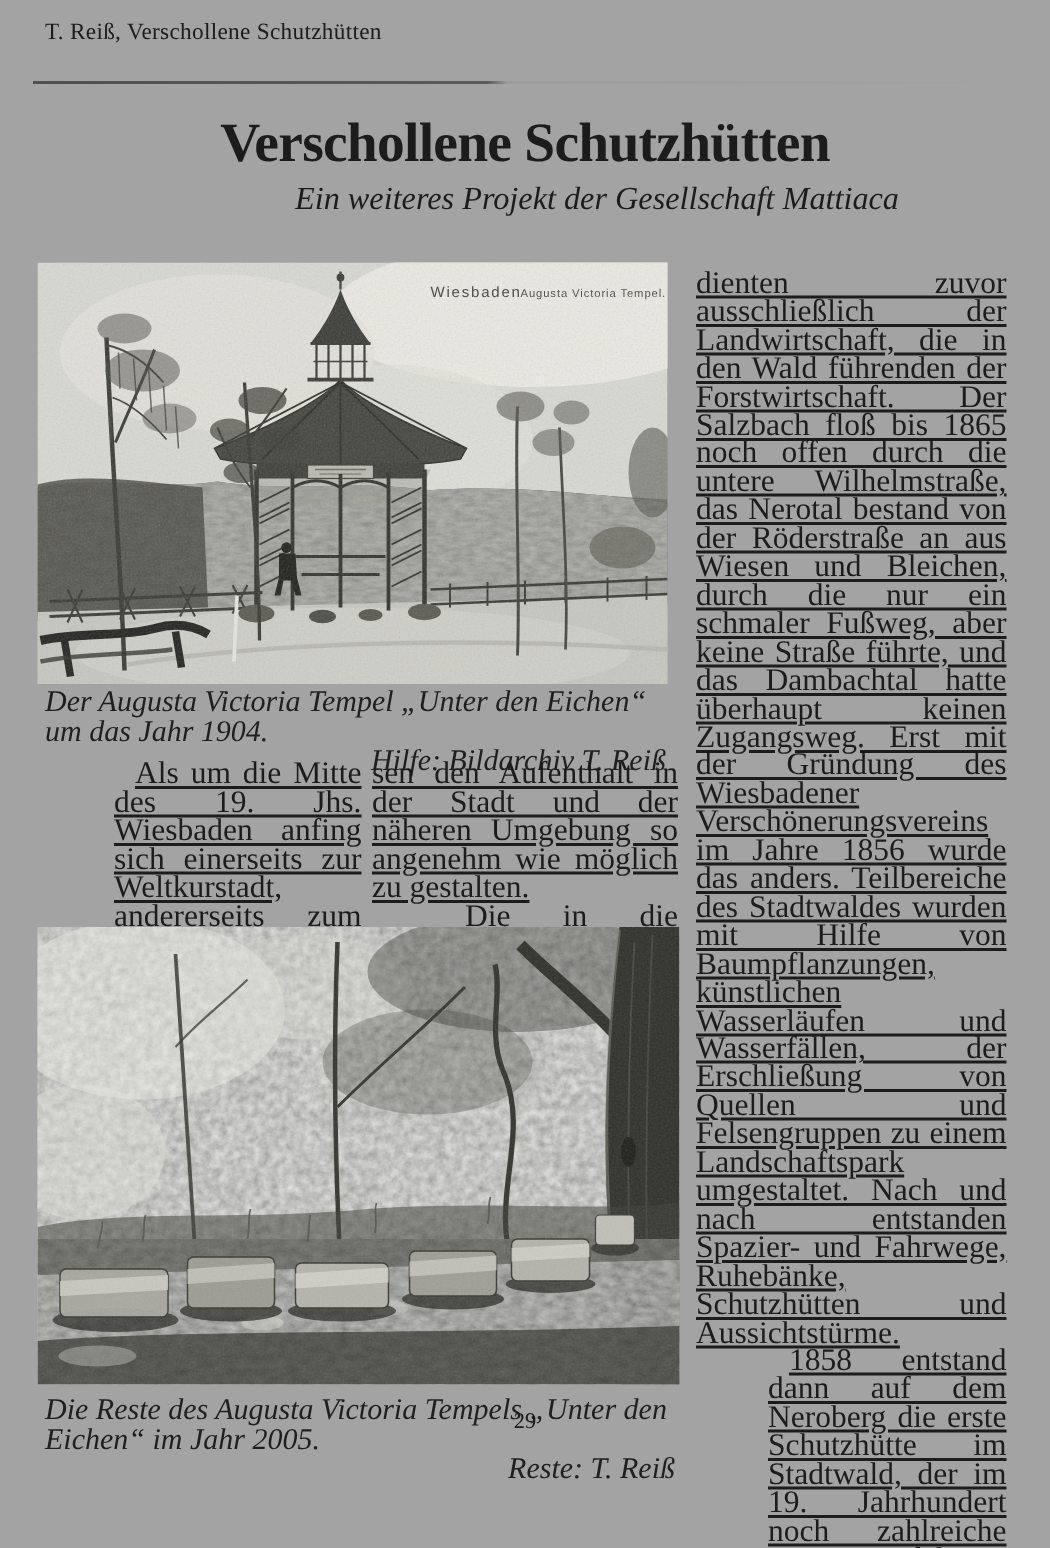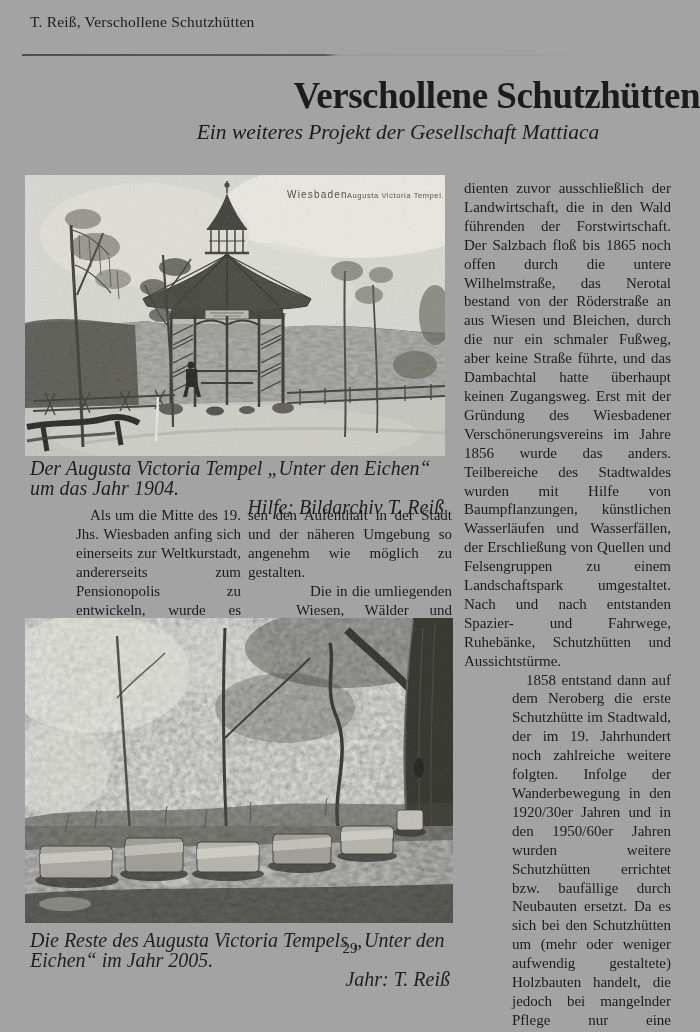--- a/index.html
+++ b/index.html
@@ -3,34 +3,34 @@
 <meta charset="utf-8">
 <style>
   html,body { margin:0; padding:0; background:#ffffff; }
   .page {
     position:relative; width:700px; height:1032px; background:#a3a3a3;
     font-family:"Liberation Serif", serif; color:#1c1c1c; overflow:hidden;
   }
   .running-head { position:absolute; left:30px; top:13px; font-size:15.5px; letter-spacing:.2px; }
   .rule { position:absolute; left:22px; top:54px; width:659px; height:2px;
           background:linear-gradient(to right,#4f4f4f 0%,#5a5a5a 46%,#9b9b9b 48%,#a3a3a3 100%); }
-  .title { position:absolute; left:0; top:74px; width:700px; text-align:right;
+  .title { position:absolute; left:0; top:74px; width:700px; text-align:center;
            font-size:37px; font-weight:bold; letter-spacing:-0.5px; }
   .subtitle { position:absolute; left:0; top:120px; width:700px; text-align:center;
               font-size:21.5px; font-style:italic;padding-left:48px; }
   .figure { position:absolute; }
   .figure svg { display:block; }
   .fig1 { left:25px; top:175px; width:420px; height:281px; }
   .fig2 { left:25px; top:618px; width:428px; height:305px; }
   .caption { position:absolute; font-style:italic; font-size:20px; line-height:19.5px; color:#1f1f1f; }
   .cap1 { left:30px; top:459px; width:414px; }
   .cap2 { left:30px; top:931px; width:420px; }
   .credit { text-align:right; }
   .col { position:absolute; }
-  .col p { margin:0; text-align:justify; font-size:15px; line-height:18.9px; }
+  .col p { margin:0; text-align:justify; font-size:21px; line-height:18.9px;text-decoration:underline; }
   .col p.indent { text-indent:14px;margin-left:48px; }
   .col-left  { left:28px;  top:506px; width:213px; }
   .col-mid   { left:248px; top:506px; width:204px; }
   .col-right { left:464px; top:179px; width:207px; }
   .page-number { position:absolute; left:0; top:940px; width:700px; text-align:center; font-size:15px; }
   .postcard-label-1 { font-family:"Liberation Sans", sans-serif; font-size:10px; letter-spacing:1.2px; fill:#454540; }
   .postcard-label-2 { font-family:"Liberation Sans", sans-serif; font-size:7.5px; letter-spacing:.6px; fill:#4a4a45; }
 </style>
 </head>
 <body>
@@ -321,21 +321,21 @@
             <path d="M180,210 C182,202 180,198 182,192"></path>
         </g>
       </g>
 
       <rect width="428" height="305" filter="url(#g2grain)"></rect>
     </svg>
   </div>
 
   <div class="caption cap2">
     <div>Die Reste des Augusta Victoria Tempels „Unter den Eichen“ im Jahr 2005.</div>
-    <div class="credit">Jahr: T. Reiß</div>
+    <div class="credit">Reste: T. Reiß</div>
   </div>
 
   <div class="col col-right">
     <p>dienten zuvor ausschließlich der Landwirtschaft, die in den Wald führenden der Forstwirtschaft. Der Salzbach floß bis 1865 noch offen durch die untere Wilhelmstraße, das Nerotal bestand von der Röderstraße an aus Wiesen und Bleichen, durch die nur ein schmaler Fußweg, aber keine Straße führte, und das Dambachtal hatte überhaupt keinen Zugangsweg. Erst mit der Gründung des Wiesbadener Verschönerungsvereins im Jahre 1856 wurde das anders. Teilbereiche des Stadtwaldes wurden mit Hilfe von Baumpflanzungen, künstlichen Wasserläufen und Wasserfällen, der Erschließung von Quellen und Felsengruppen zu einem Landschaftspark umgestaltet. Nach und nach entstanden Spazier- und Fahrwege, Ruhebänke, Schutzhütten und Aussichtstürme.</p>
     <p class="indent">1858 entstand dann auf dem Neroberg die erste Schutzhütte im Stadtwald, der im 19. Jahrhundert noch zahlreiche weitere folgten. Infolge der Wanderbewegung in den 1920/30er Jahren und in den 1950/60er Jahren wurden weitere Schutzhütten errichtet bzw. baufällige durch Neubauten ersetzt. Da es sich bei den Schutzhütten um (mehr oder weniger aufwendig gestaltete) Holzbauten handelt, die jedoch bei mangelnder Pflege nur eine beschränkte Lebensdauer aufweisen, sind heute keine Hütten aus dem 19. Jahrhundert mehr im Stadtwald erhalten. Aber auch von den Hütten aus der ersten Hälfte des 20. Jhs. sind viele in den letzten Jahren verschwunden. Eine Dokumentation existiert bislang nicht. Daher hat die Gesellschaft</p>
   </div>
 
   <div class="page-number">29</div>
 
 </div>

